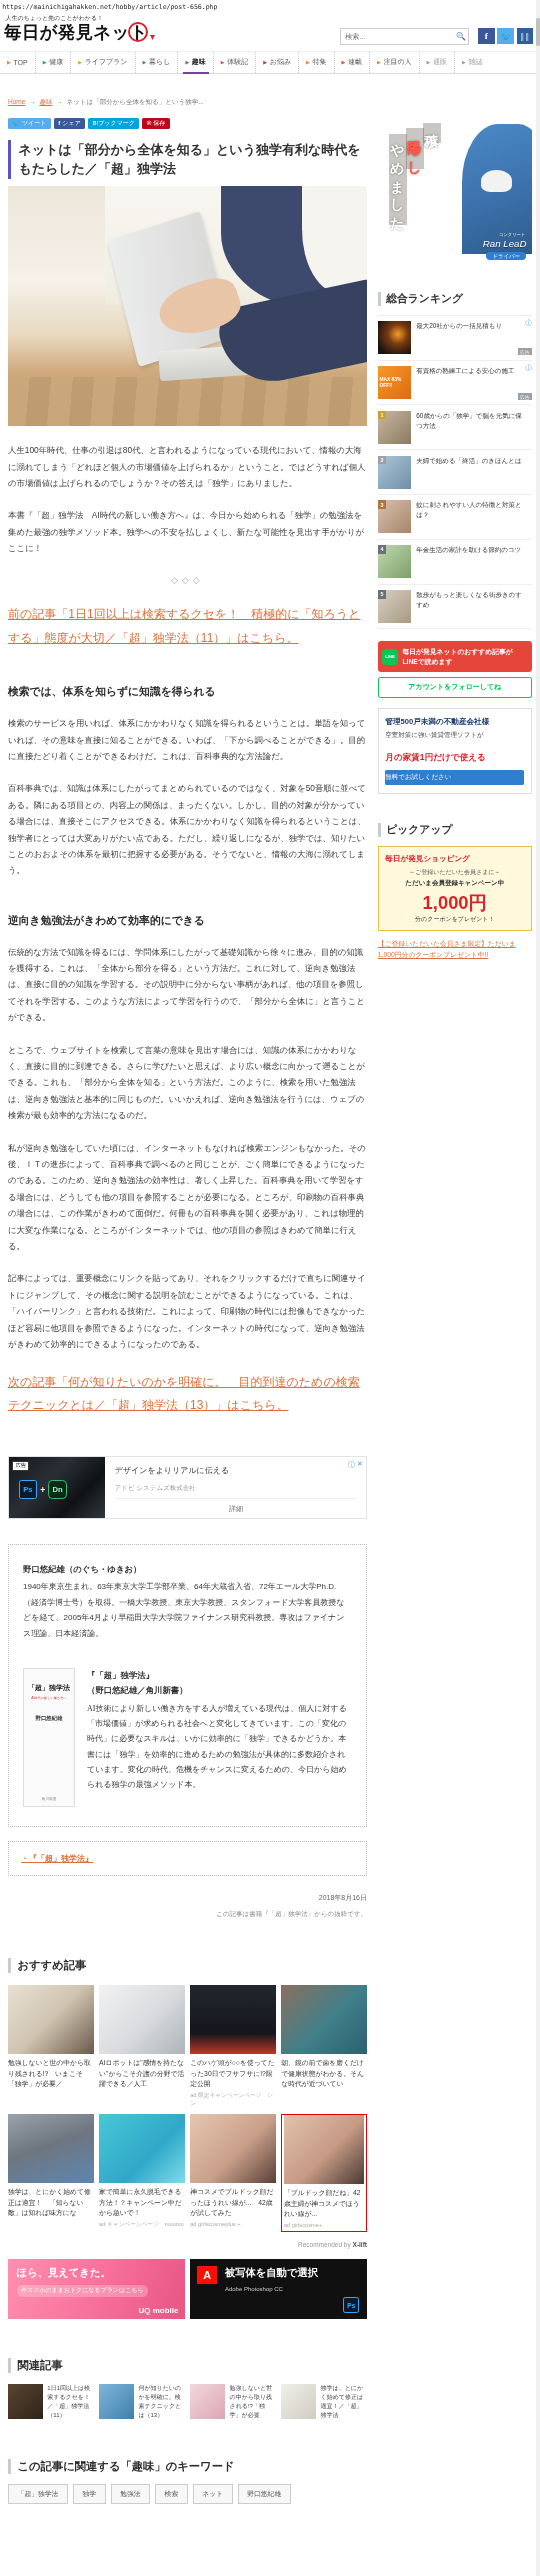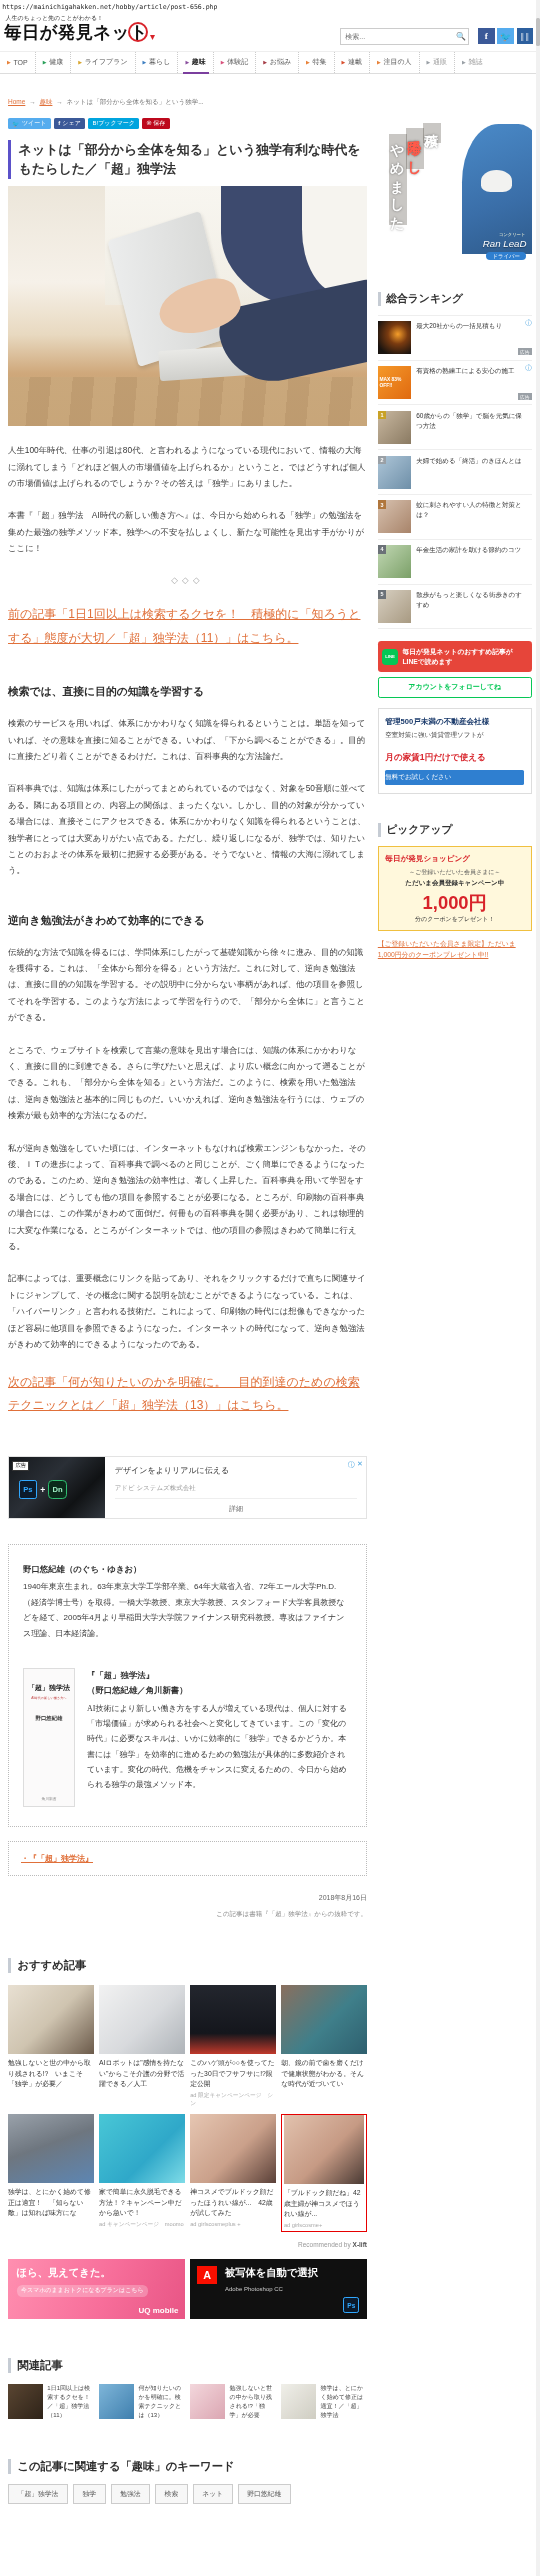--- a/index.html
+++ b/index.html
@@ -315,21 +315,21 @@
         <div class="hand"></div>
       </div>
 
       <p class="para">人生100年時代、仕事の引退は80代、と言われるようになっている現代において、情報の大海に溺れてしまう「どれほど個人の市場価値を上げられるか」ということ。ではどうすれば個人の市場価値は上げられるのでしょうか？その答えは「独学」にありました。</p>
       <p class="para">本書『「超」独学法　AI時代の新しい働き方へ』は、今日から始められる「独学」の勉強法を集めた最強の独学メソッド本。独学への不安を払しょくし、新たな可能性を見出す手がかりがここに！</p>
 
       <div class="divider3">◇◇◇</div>
 
       <p class="art-link">前の記事「1日1回以上は検索するクセを！　積極的に「知ろうとする」態度が大切／「超」独学法（11）」はこちら。</p>
 
-      <h2 class="h2">検索では、直接に目的の知識を学習する</h2>
+      <h2 class="h2">検索では、体系を知らずに知識を得られる</h2>
       <p class="para">検索のサービスを用いれば、体系にかかわりなく知識を得られるということは。単語を知っていれば、その意味を直接に知ることができる。いわば、「下から調べることができる」。目的に直接たどり着くことができるわけだ。これは、百科事典的な方法論だ。</p>
       <p class="para">百科事典では、知識は体系にしたがってまとめられているのではなく、対象を50音順に並べてある。隣にある項目との、内容上の関係は、まったくない。しかし、目的の対象が分かっている場合には、直接そこにアクセスできる。体系にかかわりなく知識を得られるということは、独学者にとっては大変ありがたい点である。ただし、繰り返しになるが、独学では、知りたいことのおおよその体系を最初に把握する必要がある。そうでないと、情報の大海に溺れてしまう。</p>
 
       <h2 class="h2">逆向き勉強法がきわめて効率的にできる</h2>
       <p class="para">伝統的な方法で知識を得るには、学問体系にしたがって基礎知識から徐々に進み、目的の知識を獲得する。これは、「全体から部分を得る」という方法だ。これに対して、逆向き勉強法は、直接に目的の知識を学習する。その説明中に分からない事柄があれば、他の項目を参照してそれを学習する。このような方法によって学習を行うので、「部分から全体に」と言うことができる。</p>
       <p class="para">ところで、ウェブサイトを検索して言葉の意味を見出す場合には、知識の体系にかかわりなく、直接に目的に到達できる。さらに学びたいと思えば、より広い概念に向かって遡ることができる。これも、「部分から全体を知る」という方法だ。このように、検索を用いた勉強法は、逆向き勉強法と基本的に同じものだ。いいかえれば、逆向き勉強法を行うには、ウェブの検索が最も効率的な方法になるのだ。</p>
       <p class="para">私が逆向き勉強をしていた頃には、インターネットもなければ検索エンジンもなかった。その後、ＩＴの進歩によって、百科事典で調べるのと同じことが、ごく簡単にできるようになったのである。このため、逆向き勉強法の効率性は、著しく上昇した。百科事典を用いて学習をする場合には、どうしても他の項目を参照することが必要になる。ところが、印刷物の百科事典の場合には、この作業がきわめて面倒だ。何冊もの百科事典を開く必要があり、これは物理的に大変な作業になる。ところがインターネットでは、他の項目の参照はきわめて簡単に行える。</p>
       <p class="para">記事によっては、重要概念にリンクを貼ってあり、それをクリックするだけで直ちに関連サイトにジャンプして、その概念に関する説明を読むことができるようになっている。これは、「ハイパーリンク」と言われる技術だ。これによって、印刷物の時代には想像もできなかったほど容易に他項目を参照できるようになった。インターネットの時代になって、逆向き勉強法がきわめて効率的にできるようになったのである。</p>
 
       <p class="art-link">次の記事「何が知りたいのかを明確に。　目的到達のための検索テクニックとは／「超」独学法（13）」はこちら。</p>

